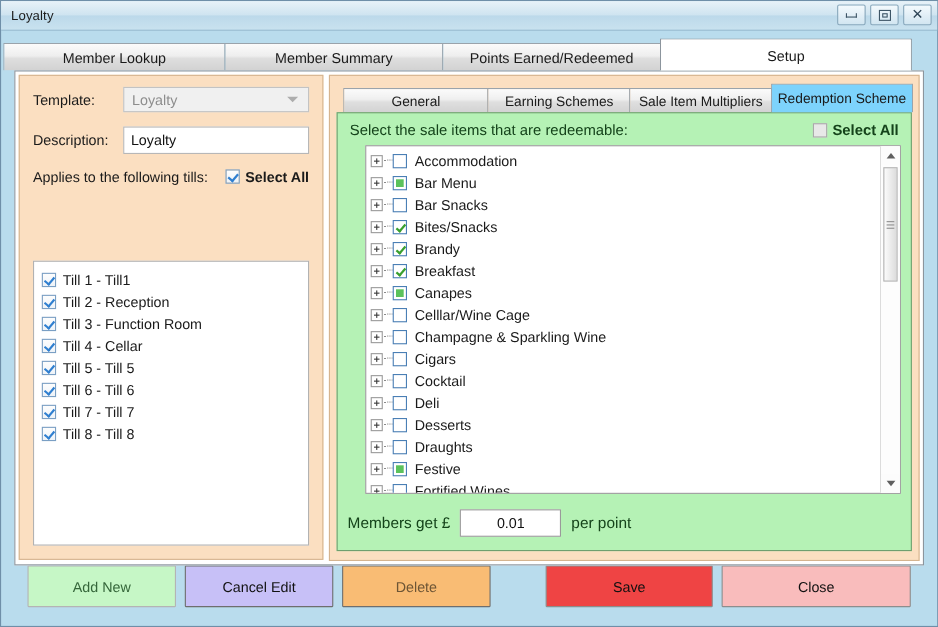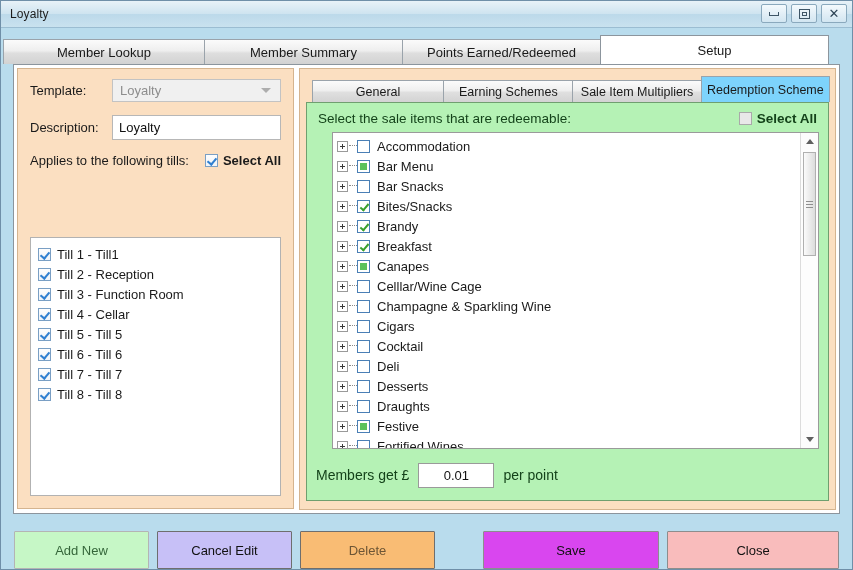--- a/index.html
+++ b/index.html
@@ -447,56 +447,56 @@
   .members-row {
     flex: 0 0 34px;
     display: flex;
     align-items: center;
     gap: 9px;
     padding-top: 9px;
     font-size: 14px;
     color: #14431a;
   }
   .money-input {
-    width: 76px;
+    width: 92px;
     height: 25px;
     box-sizing: border-box;
     background: #ffffff;
     border: 1px solid #9a9a9a;
     display: flex;
     align-items: center;
     justify-content: center;
     font-size: 13px;
     color: #111111;
   }
 
   
   .actionbar {
     flex: 0 0 55px;
     display: flex;
-    align-items: flex-end;
-    padding: 0 13px;
+    align-items: flex-start;
+    padding: 0 24px;
     box-sizing: border-box;
     gap: 8px;
   }
   .btn {
     height: 38px;
     box-sizing: border-box;
     border: 1px solid #8d8d8d;
     display: flex;
     align-items: center;
     justify-content: center;
     font-size: 13px;
     color: #111111;
     border-radius: 1px;
   }
   .btn.addnew  { width: 135px; background: #c6f7c6; border-color: #b4b4b4; color: #35663a; }
   .btn.cancel  { width: 135px; background: #c7c0f7; border-color: #6e6e6e; }
   .btn.delete  { width: 135px; background: #f9bc74; border-color: #6e6e6e; color: #6d5535; }
-  .btn.save    { width: 176px; background: #d946ef; border-color: #8d8d8d; }
+  .btn.save    { width: 152px; background: #ef4444; border-color: #8d8d8d; }
   .btn.close   { width: 172px; background: #f9bcbc; border-color: #8d8d8d; }
   .spacer-flex { flex: 1 1 auto; }
 </style>
 </head>
 <body>
 
 <div class="window">
 
   <div class="titlebar">
     <div class="title-text">Loyalty</div>

